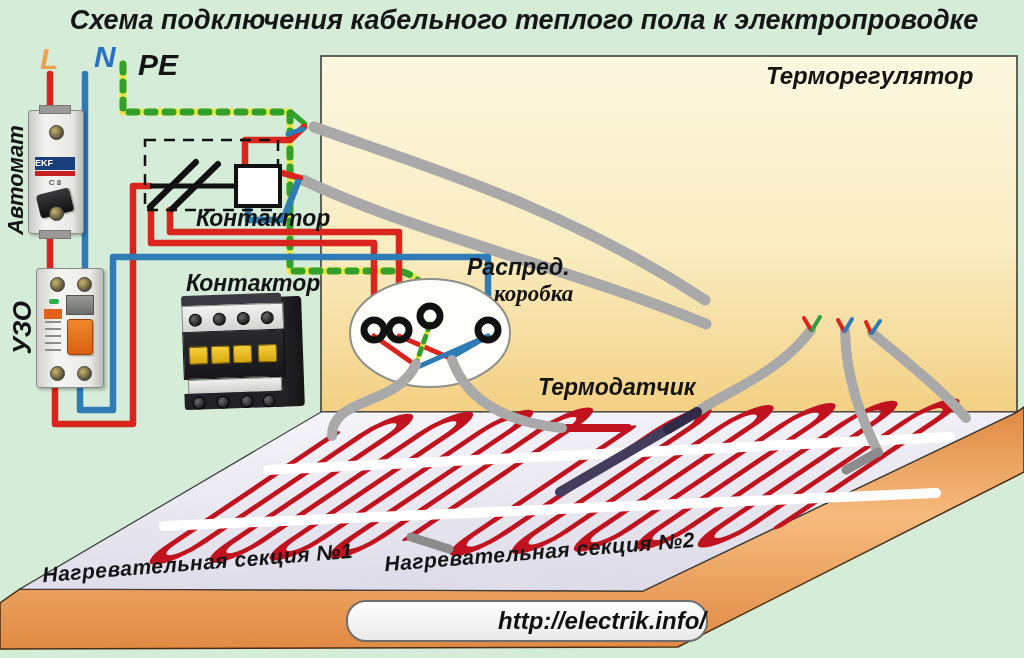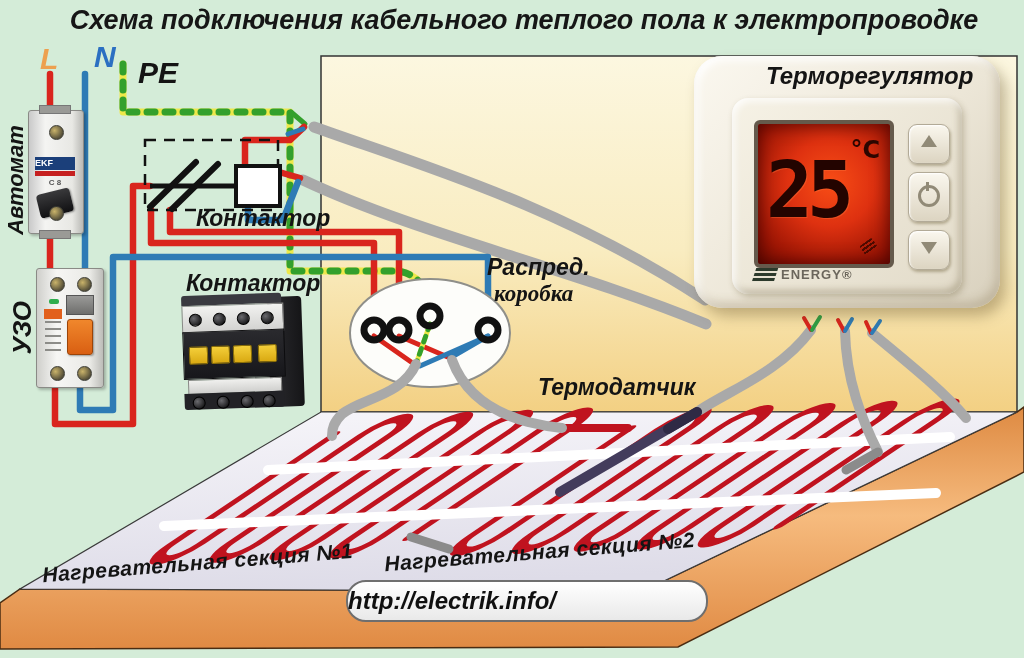--- a/index.html
+++ b/index.html
@@ -81,23 +81,23 @@
   .tri-down{width:0;height:0;border-left:8px solid transparent;border-right:8px solid transparent;
       border-top:12px solid #918a77;margin:11px auto;}
   .pwr{position:relative;width:16px;height:16px;border:3px solid #918a77;border-radius:50%;margin:12px auto;}
   .pwr::after{content:"";position:absolute;left:5px;top:-6px;width:3px;height:9px;background:#918a77;}
   .elogo{position:absolute;left:22px;bottom:12px;display:flex;align-items:center;gap:5px;}
   .elogo .em{width:22px;height:14px;background:repeating-linear-gradient(180deg,#2c3a2c 0 3px,#e8e2d2 3px 5px);
       transform:skewX(-18deg);}
   .elogo .tx{font:800 13px "Liberation Sans",sans-serif;color:#6b665c;letter-spacing:1px;}
 
   
-  .urlpill{position:absolute;left:346px;top:580px;width:358px;height:38px;border-radius:20px;z-index:3;
+  .urlpill{position:absolute;left:346px;top:600px;width:358px;height:38px;border-radius:20px;z-index:3;
       background:linear-gradient(180deg,#ffffff,#e9e9e9);border:2px solid #6e6e6e;
-      display:flex;align-items:center;justify-content:flex-start;
+      display:flex;align-items:center;justify-content:flex-end;
       font:italic 800 24px "Liberation Sans",sans-serif;color:#101010;}
 </style>
 </head>
 <body>
 
 <div class="scene">
 
   <svg class="wires" width="1024" height="658" viewBox="0 0 1024 658">
     <defs>
       <linearGradient id="wallGrad" x1="0" y1="0" x2="0" y2="1">
@@ -220,21 +220,21 @@
         <path d="M 416 364 C 402 396, 362 398, 342 414 C 334 422, 332 428, 332 436"></path>
         <path d="M 452 360 C 466 398, 498 414, 528 422 C 540 425, 552 427, 562 428"></path>
       </g>
     </g>
   </svg>
 
   <div class="title">Схема подключения кабельного теплого пола к электропроводке</div>
 
   <div class="lbl" style="left:40px;top:42px;font-size:30px;color:#eda04f;">L</div>
   <div class="lbl" style="left:94px;top:40px;font-size:30px;color:#2b6fc2;">N</div>
-  <div class="lbl" style="left:138px;top:48px;font-size:30px;margin-top:8px;">PE</div>
+  <div class="lbl" style="left:138px;top:48px;font-size:30px;">PE</div>
 
   <div class="dev automat">
     <div class="clip" style="top:-6px;"></div>
     <div class="screw" style="left:20px;top:14px;"></div>
     <div class="band-blue">EKF</div>
     <div class="band-red"></div>
     <div class="model">C 8</div>
     <div class="toggle"></div>
     <div class="screw" style="left:20px;top:95px;"></div>
     <div class="clip" style="top:119px;"></div>
@@ -274,45 +274,23 @@
     </div>
     <div class="strip"></div>
     <div class="row-bot">
       <div class="cscrew" style="left:8px;top:3px;"></div>
         <div class="cscrew" style="left:32px;top:3px;"></div>
       <div class="cscrew" style="left:56px;top:3px;"></div>
         <div class="cscrew" style="left:78px;top:3px;"></div>
     </div>
   </div>
 
-  <div class="lbl" style="left:487px;top:254px;">Распред.</div>
+  <div class="lbl" style="left:467px;top:254px;">Распред.</div>
   <div class="lbl" style="left:494px;top:281px;font-family:Liberation Serif, serif;">коробка</div>
 
-  <div class="dev thermostat">
-    <div class="panel">
-      <div class="lcd">
-        <div class="digits">25</div>
-        <div class="unit">°C</div>
-        <div class="hicon"></div>
-      </div>
-      <div class="tbtn" style="top:26px;height:38px;">
-        <div class="tri-up"></div>
-      </div>
-      <div class="tbtn" style="top:74px;height:48px;">
-        <div class="pwr"></div>
-      </div>
-      <div class="tbtn" style="top:132px;height:38px;">
-        <div class="tri-down"></div>
-      </div>
-      <div class="elogo">
-        <div class="em"></div>
-        <div class="tx">ENERGY®</div>
-      </div>
-    </div>
-  </div>
   <div class="lbl" style="left:538px;top:374px;">Термодатчик</div>
 
   <div class="lbl" style="left:766px;top:62px;font-size:24px;">Терморегулятор</div>
 
   <div class="lbl" style="left:42px;top:551px;font-size:21px;transform:rotate(-4.5deg);letter-spacing:.5px;">Нагревательная секция №1</div>
   <div class="lbl" style="left:384px;top:540px;font-size:21px;transform:rotate(-4.5deg);letter-spacing:.5px;">Нагревательная секция №2</div>
 
   <div class="urlpill">
     <span>http://electrik.info/</span>
   </div>

